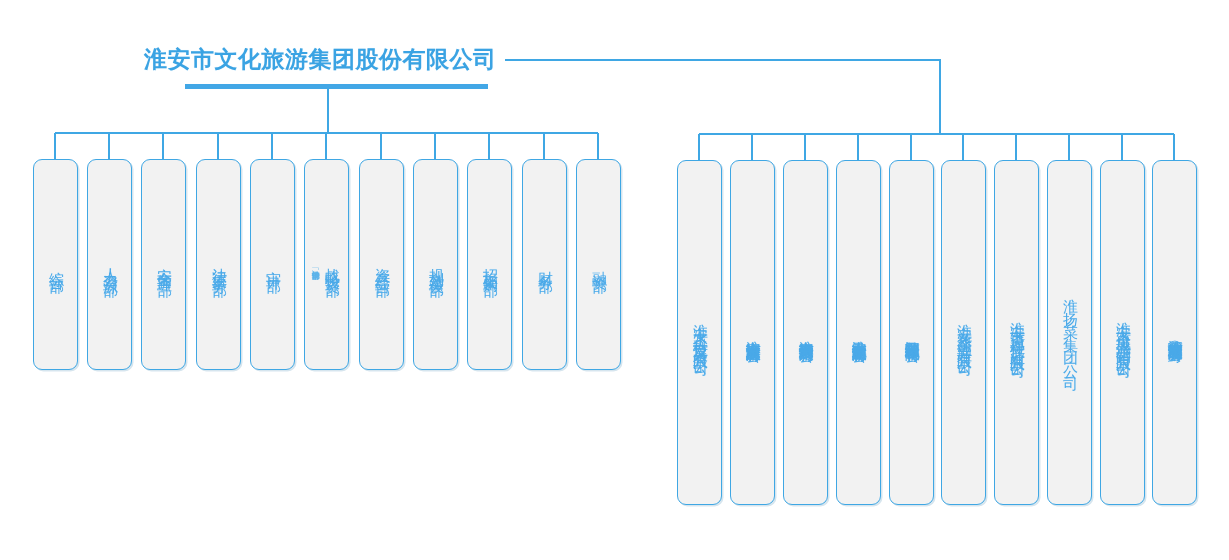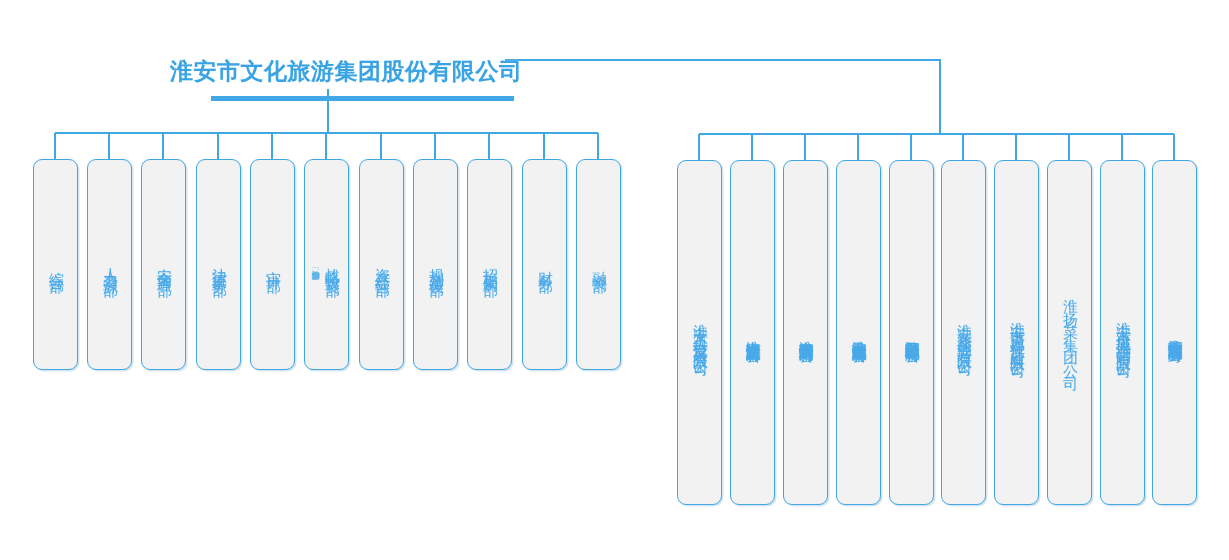--- a/index.html
+++ b/index.html
@@ -29,25 +29,24 @@
     left: 0;
     top: 0;
     width: 1229px;
     height: 560px;
     pointer-events: none;
   }
 
   
   .root-node {
     position: absolute;
-    left: 170px;
+    left: 144px;
     top: 44px;
     width: 350px;
     height: 46px;
-    margin-top: 12px;
   }
   .root-title {
     font-size: 23px;
     font-weight: bold;
     color: #3aa3e3;
     letter-spacing: 0.5px;
     line-height: 30px;
     white-space: nowrap;
     text-shadow: 0 0 1px #cfe8f8;
   }

